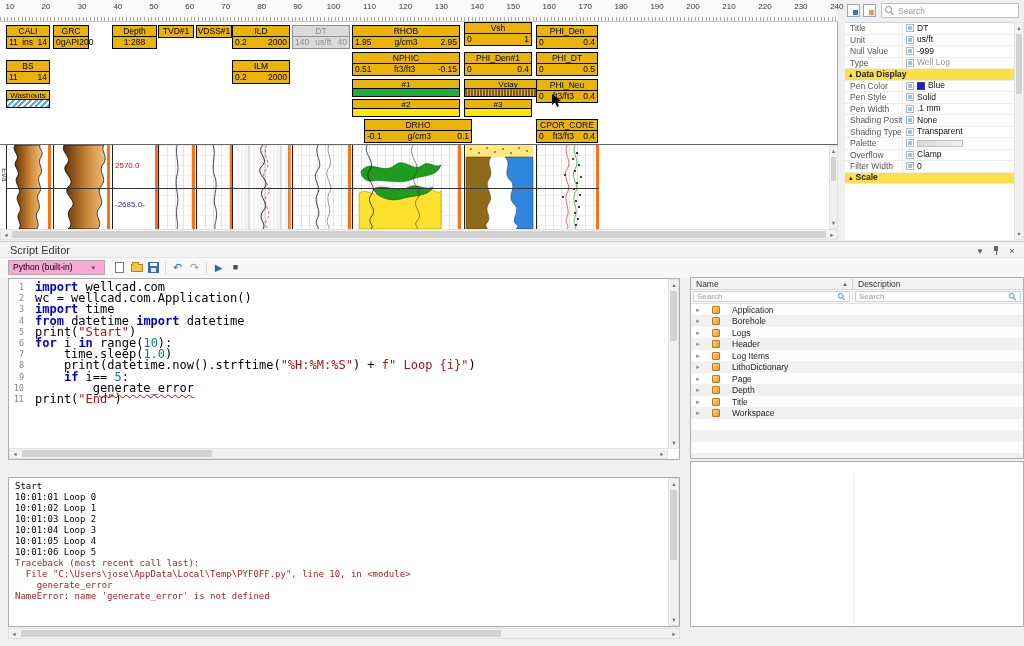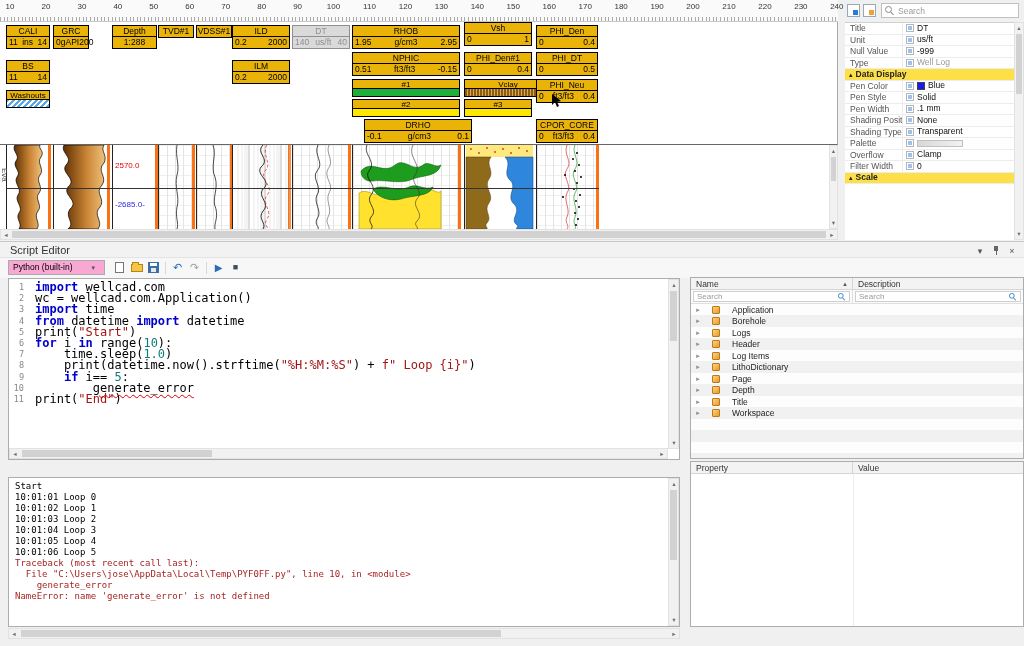--- a/index.html
+++ b/index.html
@@ -716,20 +716,16 @@
         </div>
         <div class="tree-row">
           <span class="expander">▸</span>
           <span class="api-icon"></span>
           <span class="tree-label">Workspace</span>
         </div>
       </div>
   </div>
 
   <div id="bottom-grid">
-    <div class="api-head">
-      <div class="cell name"><span>Property</span></div>
-      <div class="cell desc"><span>Value</span></div>
-    </div>
     <div id="bg-divider"></div>
   </div>
 
 </div>
 
 </body></html>

